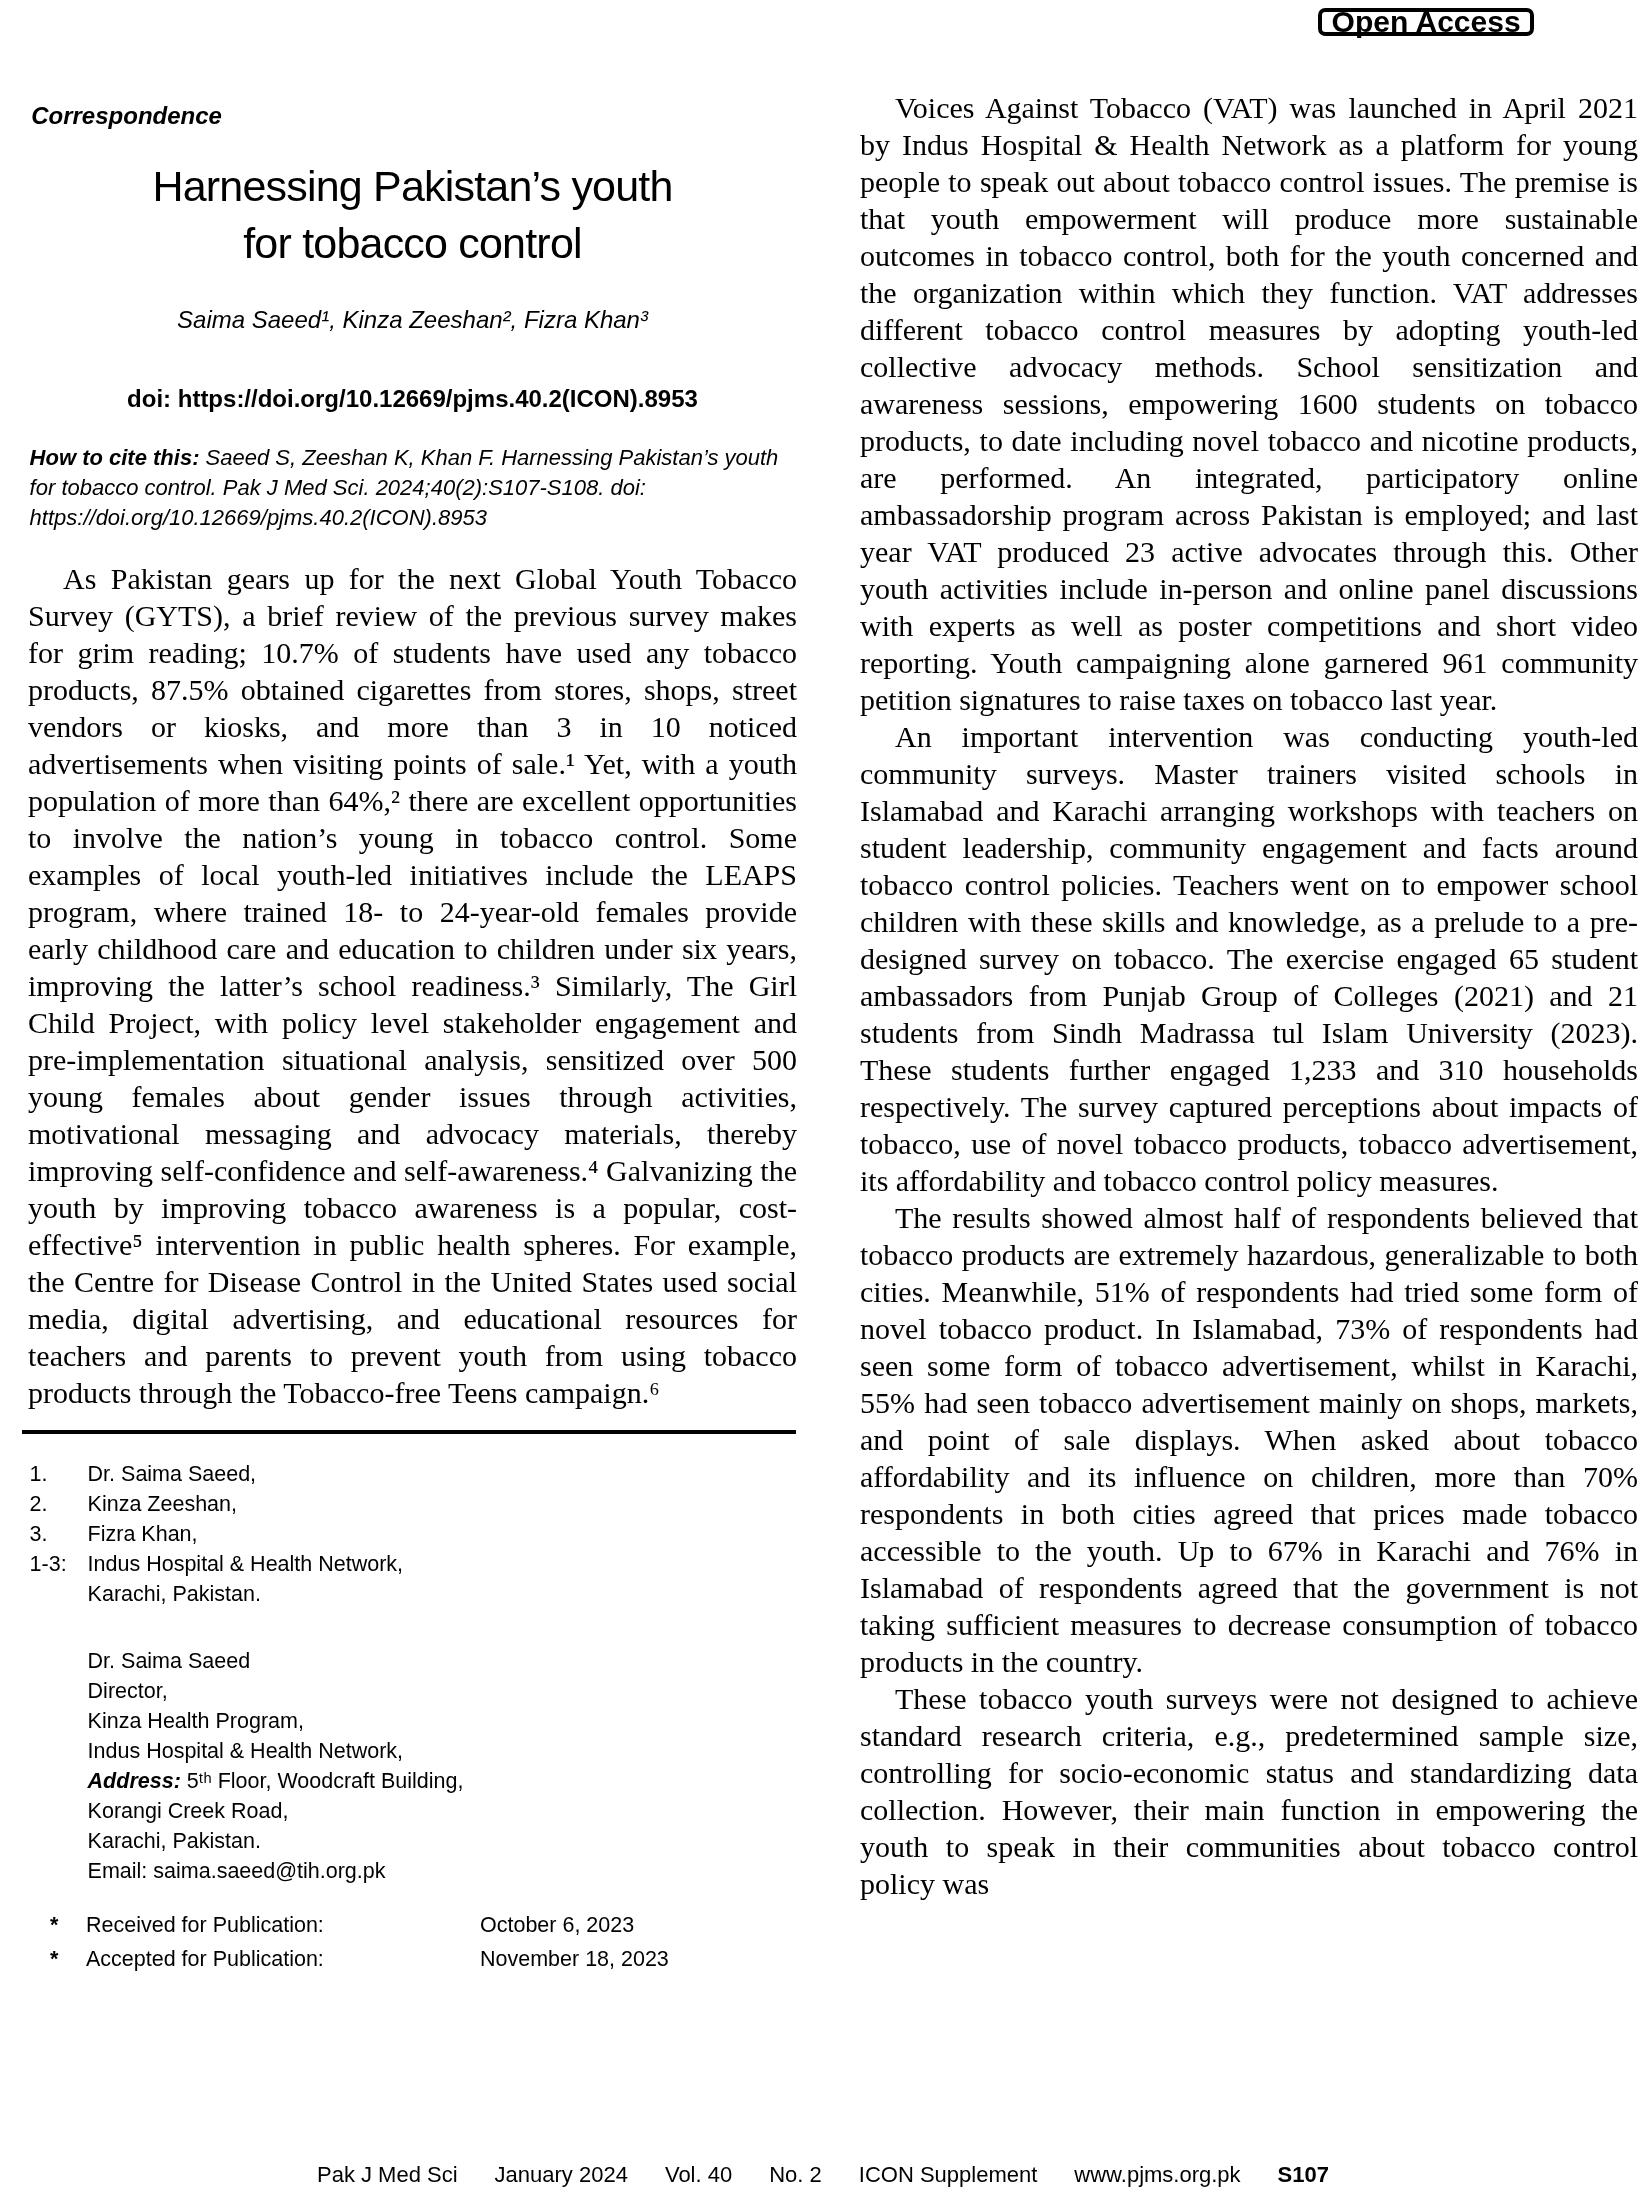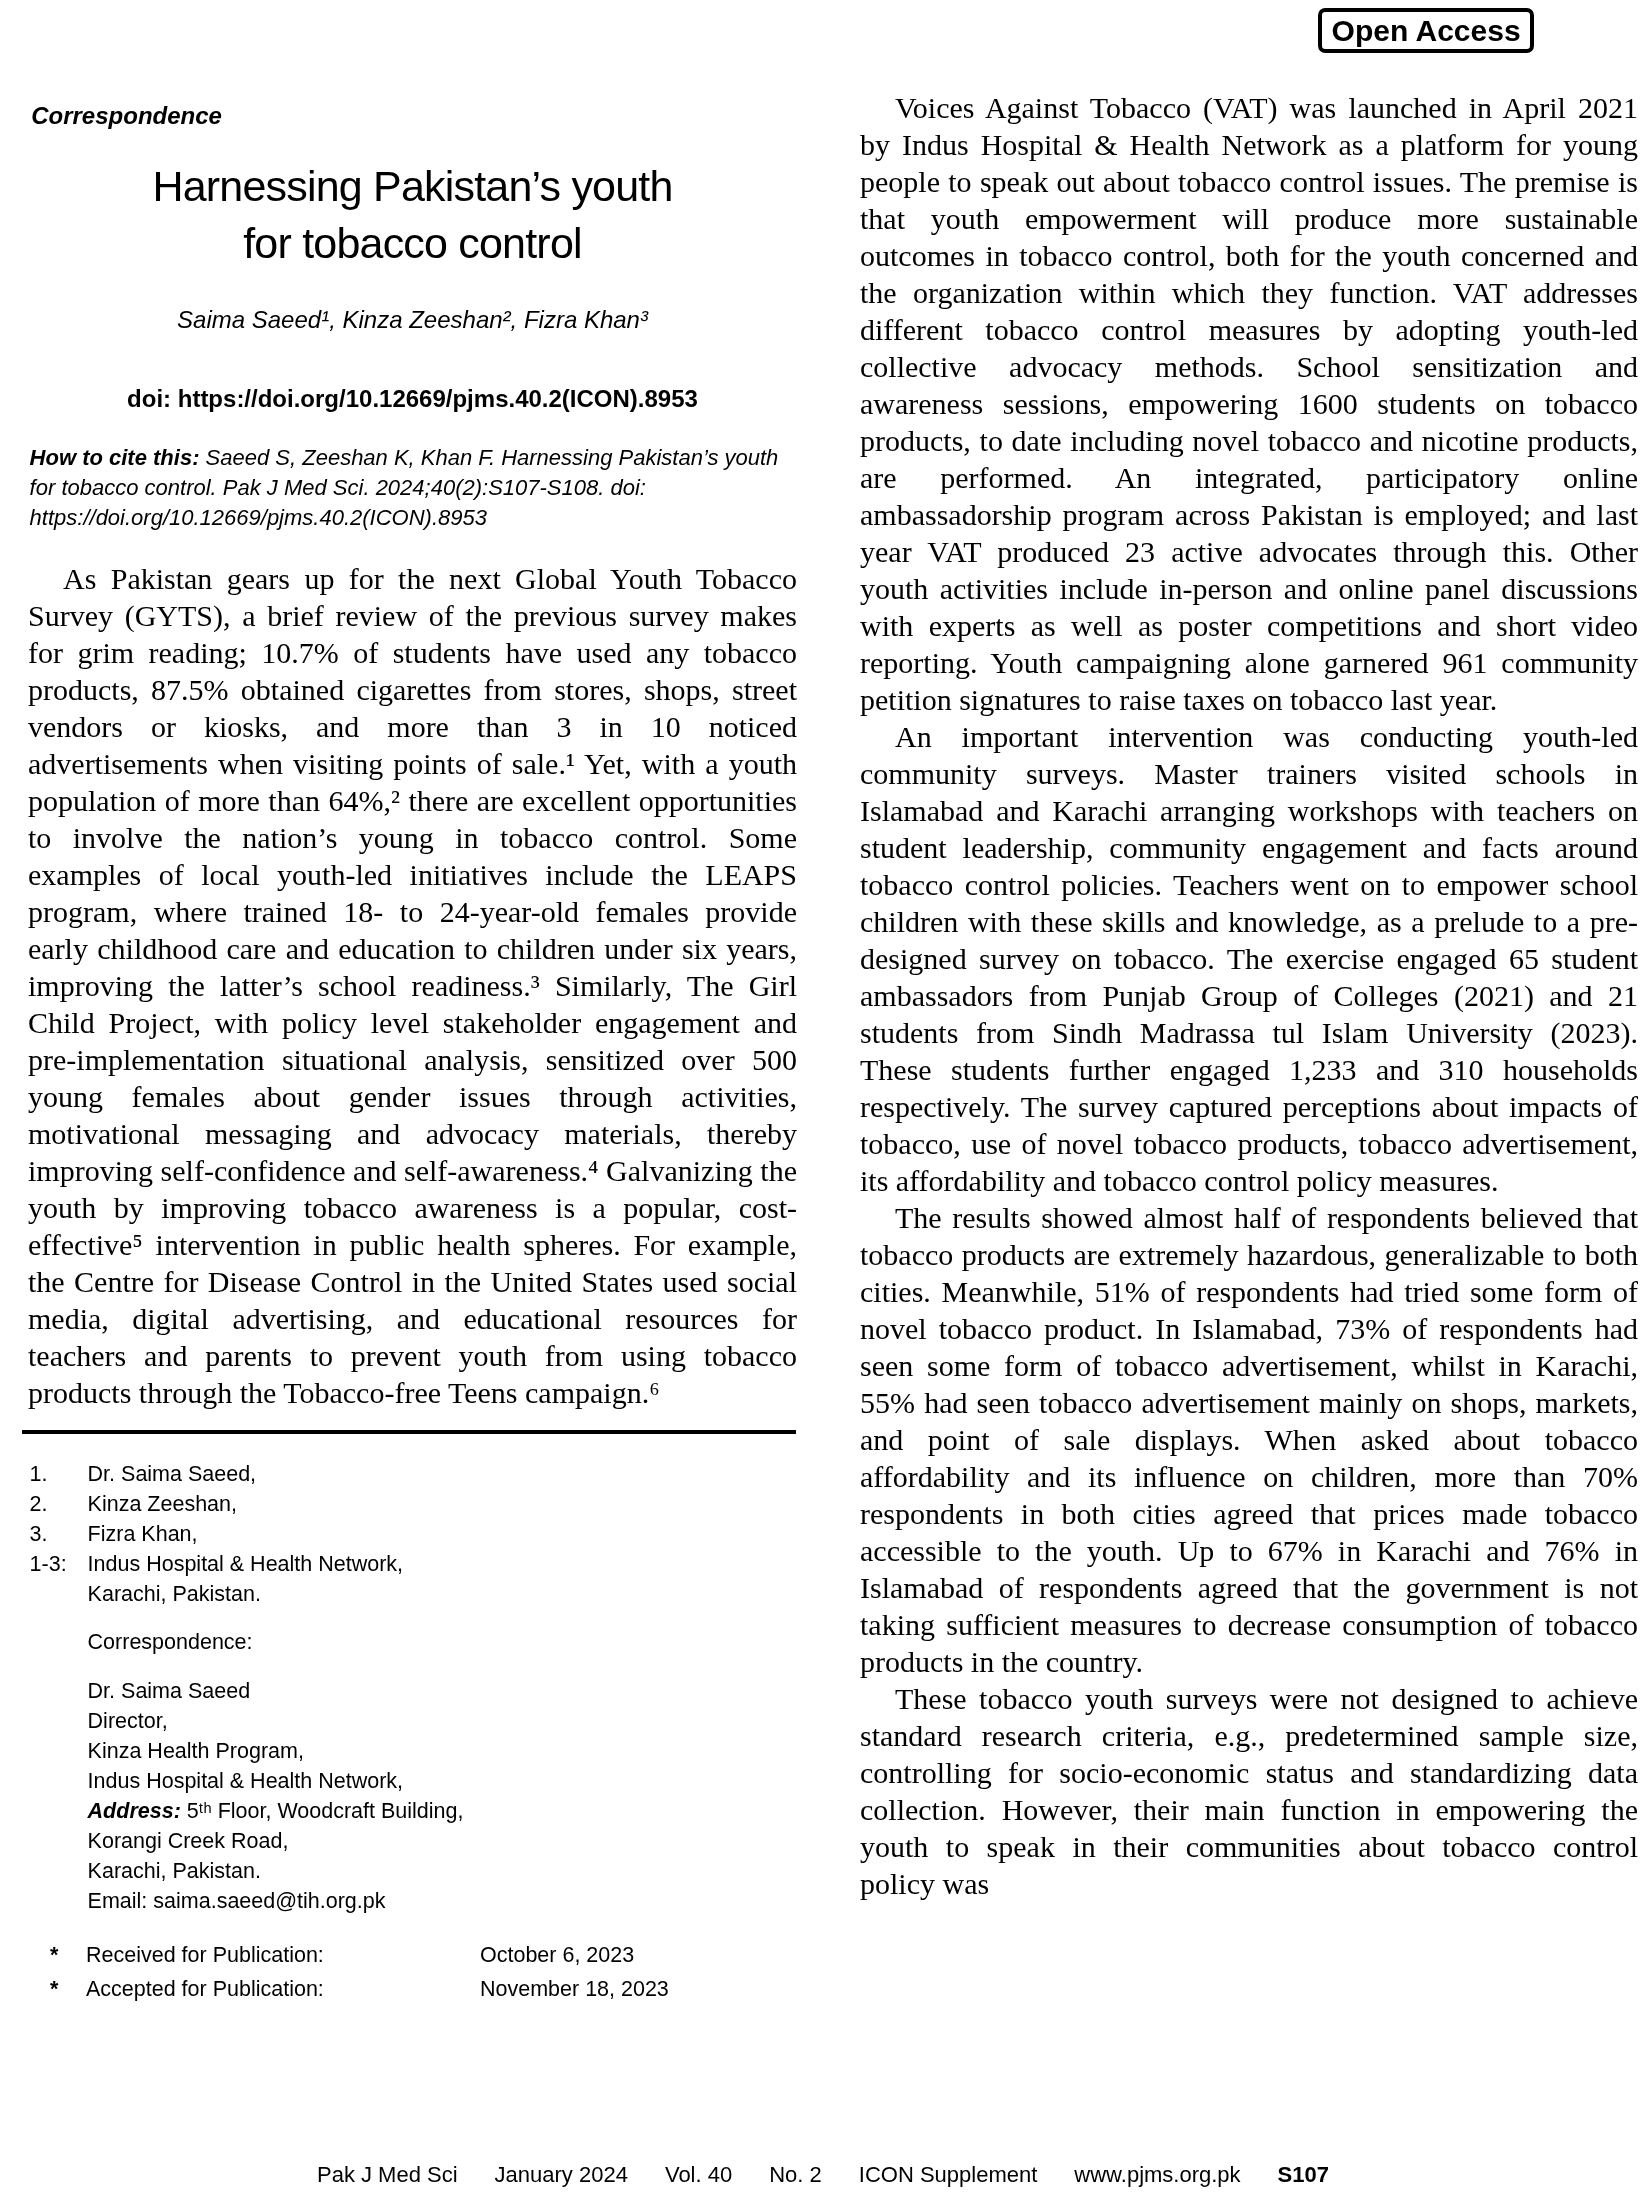--- a/index.html
+++ b/index.html
@@ -7,21 +7,21 @@
     position:relative;
     width:1646px; height:2205px;
     background:#ffffff; color:#000000;
     overflow:hidden;
     font-family:"Liberation Sans","DejaVu Sans",sans-serif;
   }
 
   
   .badge {
     position:absolute; left:1318px; top:8px;
-    height:45px; min-width:204px; box-sizing:border-box;
+    height:28px; min-width:204px; box-sizing:border-box;
     border:4px solid #000; border-radius:7.2px;
     display:flex; align-items:center; justify-content:center;
     padding:0 9.6px;
     font-weight:bold; font-size:30px; letter-spacing:0px;
   }
 
   
   .col { position:absolute; top:89px; }
   .col.left  { left:28px;  width:769px; }
   .col.right { left:860px; width:778px; }
@@ -127,23 +127,20 @@
         <span class="fn-num">3.</span><span>Fizra Khan,</span>
       </div>
       <div class="fn-row">
         <span class="fn-num">1-3:</span><span>Indus Hospital &amp; Health Network,</span>
       </div>
       <div class="fn-row fn-indent">
         <span>Karachi, Pakistan.</span>
       </div>
 
       <div class="spacer"></div>
-      <div class="fn-row fn-indent">
-        <span>Correspondence:</span>
-      </div>
       <div class="spacer"></div>
 
       <div class="fn-row fn-indent">
         <span>Dr. Saima Saeed</span>
       </div>
       <div class="fn-row fn-indent">
         <span>Director,</span>
       </div>
       <div class="fn-row fn-indent">
         <span>Kinza Health Program,</span>

